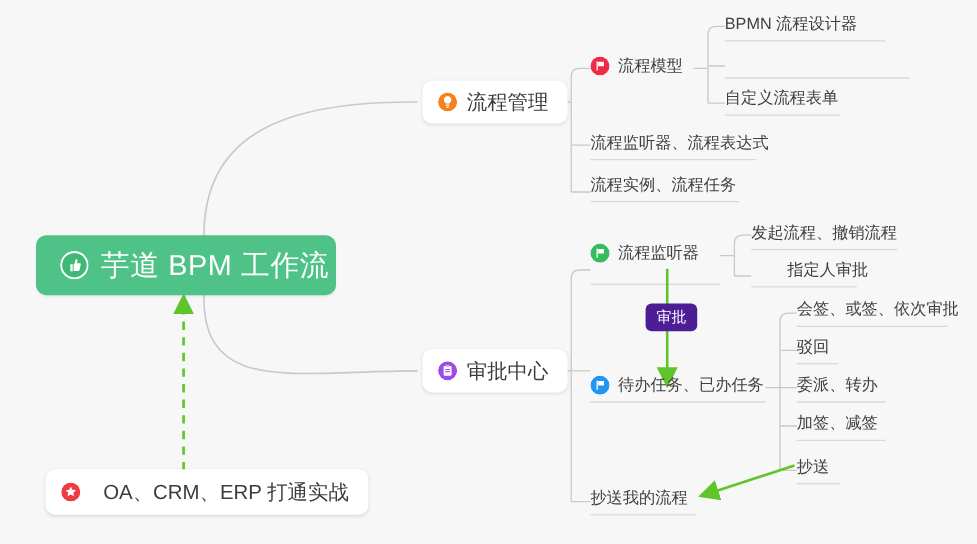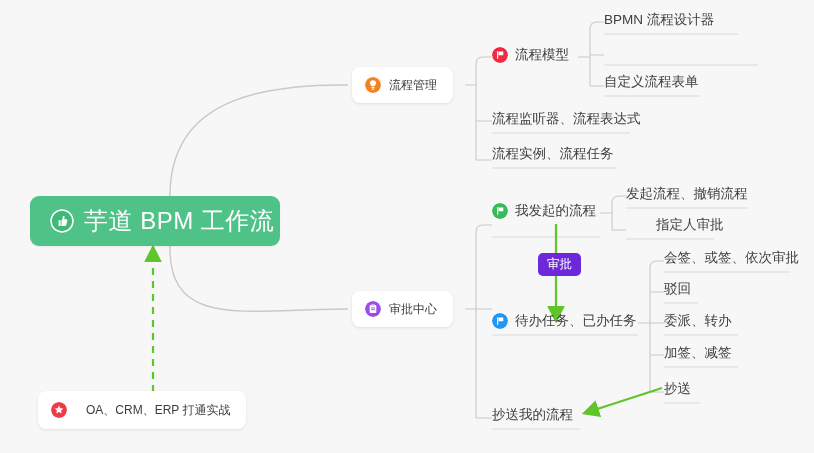--- a/index.html
+++ b/index.html
@@ -53,21 +53,21 @@
     background: #ffffff;
     border-radius: 8px;
     display: flex;
     align-items: center;
     box-sizing: border-box;
     padding: 0 16px 0 13px;
     height: 36px;
     box-shadow: 0 1px 3px rgba(0,0,0,0.10);
   }
   .card .card-label {
-    font-size: 12px;
+    font-size: 17px;
     color: #3c3c3c;
     margin-left: 8px;
     white-space: nowrap;
   }
 
   
   .leaf {
     position: absolute;
     font-size: 13.5px;
     color: #404040;
@@ -87,21 +87,21 @@
     height: 16px;
     border-radius: 50%;
     flex: 0 0 auto;
     display: block;
   }
   .ico-lg { width: 24px; height: 24px; }
 
   
   .badge {
     position: absolute;
-    background: #6d28d9;
+    background: #4c1d95;
     color: #ffffff;
     font-size: 12.5px;
     border-radius: 5px;
     padding: 4px 9px;
     white-space: nowrap;
     line-height: 15px;
   }
 </style>
 </head>
 <body>
@@ -233,21 +233,21 @@
     </svg>
     <span class="card-label">审批中心</span>
   </div>
 
   <div class="leaf with-icon" style="left:492px; top:203px;">
     <svg class="ico" viewBox="0 0 16 16">
       <circle cx="8" cy="8" r="8" fill="#37bc5c"></circle>
       <rect x="5.1" y="4.2" width="1.1" height="7.6" fill="#ffffff"></rect>
       <path d="M6.5 4.5 L11.3 4.5 L11.3 8.3 L6.5 8.3 Z" fill="#ffffff"></path>
     </svg>
-    <span class="leaf-text">我发起的流程</span>
+    <span class="leaf-text">流程监听器</span>
   </div>
 
   <div class="leaf" style="left:626px; top:186px;">
     <span>发起流程、撤销流程</span>
   </div>
   <div class="leaf" style="left:656px; top:217px;">
     <span>指定人审批</span>
   </div>
 
   <div class="badge" style="left:538px; top:253px;">

